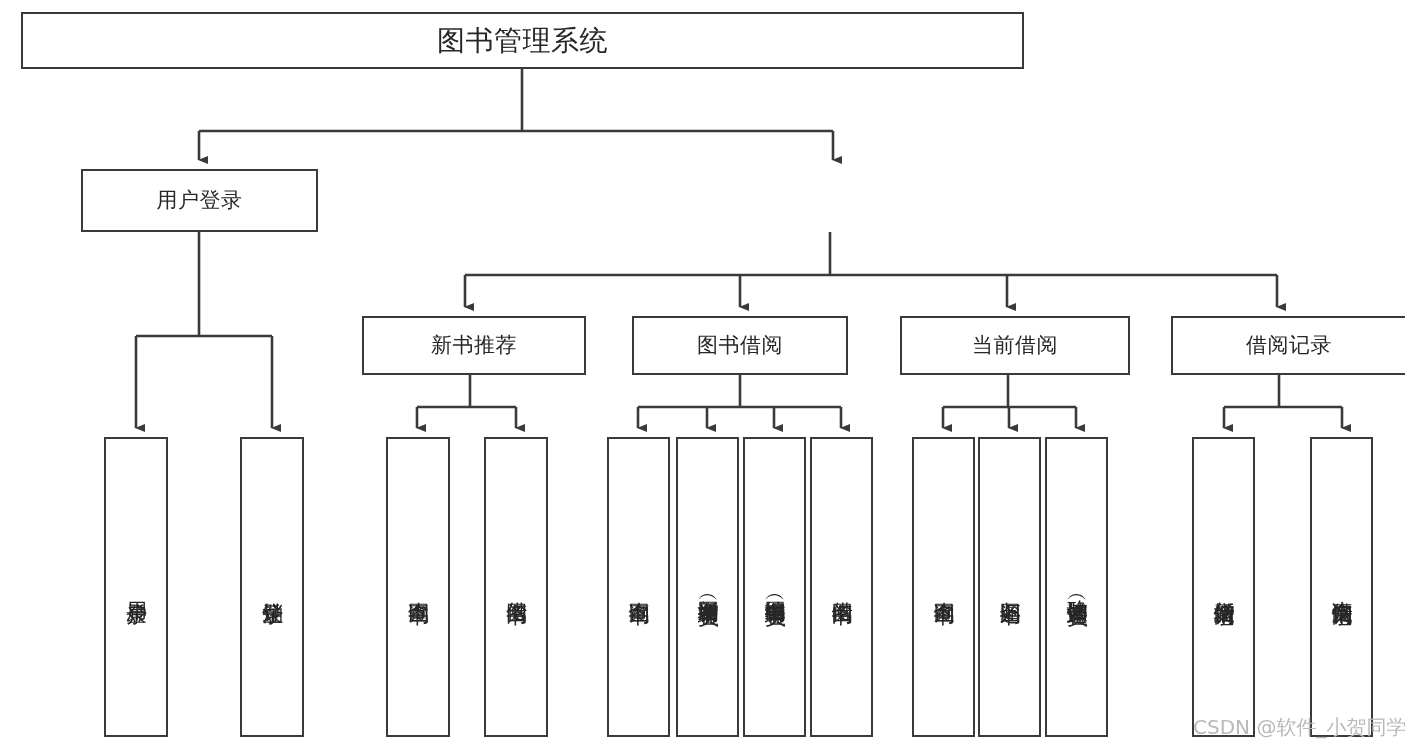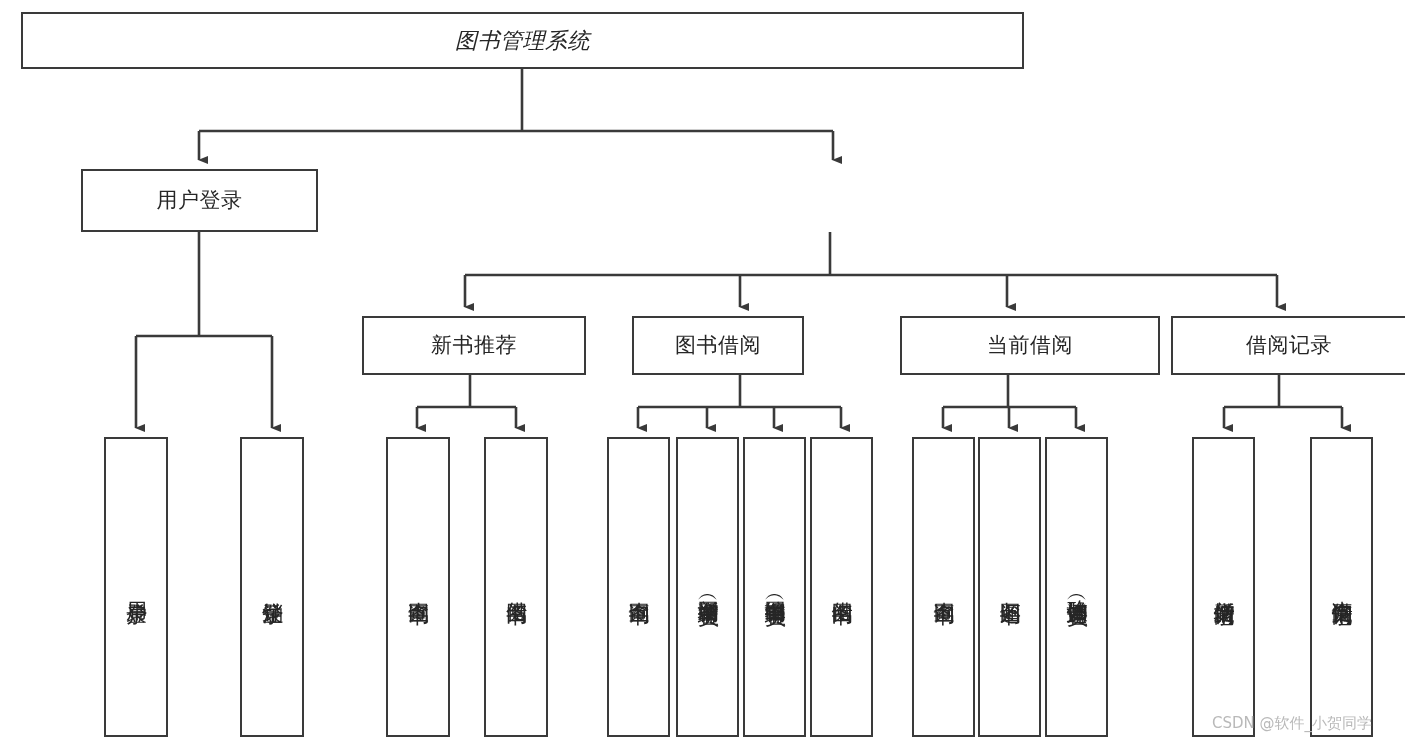--- a/index.html
+++ b/index.html
@@ -40,46 +40,44 @@
   .node-label {
     display: block;
     text-align: center;
     line-height: 1.18;
     letter-spacing: 0.5px;
   }
   .node.horizontal .node-label {
     font-size: 21px;
   }
   .node.root .node-label {
-    font-size: 22px;
-    font-style: italic;
+    font-size: 28px;
   }
   .node.vertical {
     align-items: center;
     justify-content: center;
     padding: 6px 0;
   }
   .node.vertical .node-label {
     writing-mode: vertical-rl;
     text-orientation: upright;
     font-size: 21px;
     line-height: 1.12;
     letter-spacing: 1px;
     max-height: 100%;
   }
   .watermark {
     position: absolute;
     left: 1193px;
     top: 714px;
-    font-size: 15px;
+    font-size: 20px;
     color: #b9b9b9;
     white-space: nowrap;
     z-index: 5;
     font-family: "DejaVu Sans", "Liberation Sans", sans-serif;
-    margin-left: 19px;
   }
 </style>
 </head>
 <body>
 
 <div id="diagram-canvas">
 
   <svg id="edge-layer" viewBox="0 0 1405 747" width="1405" height="747" xmlns="http://www.w3.org/2000/svg">
     <defs>
       <marker id="arrowhead" markerWidth="9" markerHeight="10" refX="4.5" refY="9" orient="auto" markerUnits="userSpaceOnUse">
@@ -134,24 +132,24 @@
     <span class="node-label">图书管理系统</span>
   </div>
 
   <div class="node horizontal" style="left:81px; top:169px; width:237px; height:63px;">
     <span class="node-label">用户登录</span>
   </div>
 
   <div class="node horizontal" style="left:362px; top:316px; width:224px; height:59px;">
     <span class="node-label">新书推荐</span>
   </div>
-  <div class="node horizontal" style="left:632px; top:316px; width:172px; height:59px;">
+  <div class="node horizontal" style="left:632px; top:316px; width:216px; height:59px;">
     <span class="node-label">图书借阅</span>
   </div>
-  <div class="node horizontal" style="left:900px; top:316px; width:260px; height:59px;">
+  <div class="node horizontal" style="left:900px; top:316px; width:230px; height:59px;">
     <span class="node-label">当前借阅</span>
   </div>
   <div class="node horizontal" style="left:1171px; top:316px; width:236px; height:59px;">
     <span class="node-label">借阅记录</span>
   </div>
 
   <div class="node vertical" style="left:104px; top:437px; width:64px; height:300px;">
     <span class="node-label">用户登录</span>
   </div>
   <div class="node vertical" style="left:240px; top:437px; width:64px; height:300px;">

